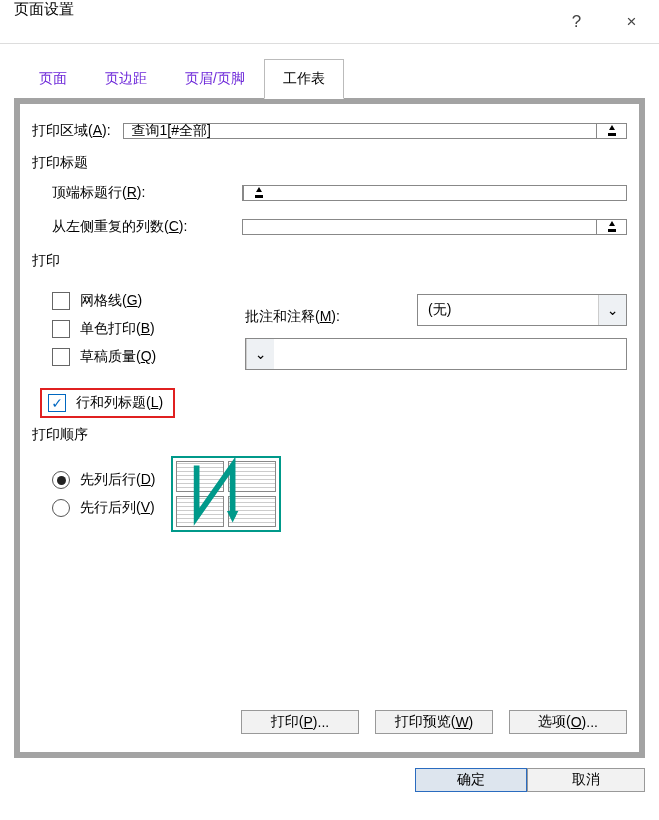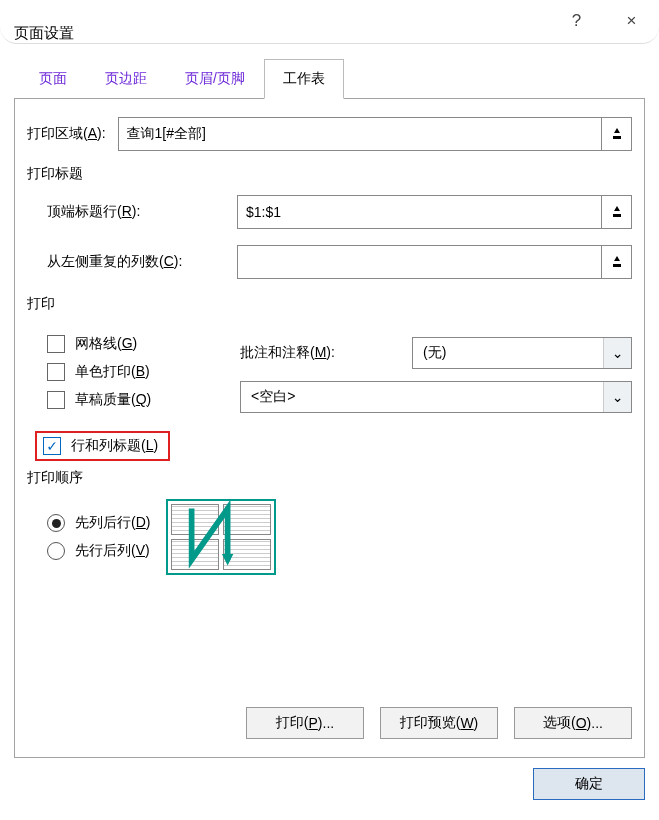--- a/index.html
+++ b/index.html
@@ -6,24 +6,23 @@
   body {
     margin: 0;
     font-family: "Microsoft YaHei", "Segoe UI", sans-serif;
     font-size: 14px;
     background: #fff;
     width: 659px;
   }
   .titlebar {
     height: 44px;
     display: flex;
-    align-items: flex-end;
+    align-items: flex-start;
     border-bottom: 1px solid #ddd;
     padding-left: 14px;
-    border-radius: 17px;
   }
   .titlebar-title { flex: 1; font-size: 15px; }
   .titlebar-btn {
     width: 55px; height: 44px;
     display: flex; align-items: center; justify-content: center;
     font-size: 17px; color: #444;
   }
   .tabs {
     display: flex;
     margin: 14px 10px 0 20px;
@@ -37,34 +36,34 @@
     background: #fff;
     color: #000000;
   }
   .tab.active {
     border: 1px solid #bbb;
     border-bottom: 1px solid #fff;
     z-index: 2;
   }
   .tab.inactive { color: #6d28d9; }
   .panel {
-    border: 1px solid #a3a3a3;
+    border: 6px solid #a3a3a3;
     margin: 0 14px 10px 14px;
     padding: 18px 12px 26px 12px;
     min-height: 660px;
     position: relative;
   }
   .row { display: flex; align-items: center; margin-bottom: 14px; }
   .lbl { white-space: nowrap; }
   .underline { text-decoration: underline; }
   .input-wrap {
     flex: 1;
     display: flex;
     border: 1px solid #888;
-    height: 34px;
+    height: 16px;
     margin-left: 12px;
   }
   .input-wrap input {
     flex: 1; border: none; padding: 0 8px; font-size: 14px; outline: none;
   }
   .range-btn {
     width: 30px;
     border-left: 1px solid #888;
     display: flex; align-items: center; justify-content: center;
   }
@@ -87,21 +86,21 @@
     padding: 4px 10px 4px 6px;
     display: inline-flex;
     align-items: flex-start;
   }
   .two-col {
     display: flex;
     gap: 33px;
   }
   .col-left { width: 160px; }
   .col-right { flex: 1; }
-  .sel-row { display: flex; align-items: center; margin: 12px 0; gap: 12px; }
+  .sel-row { display: flex; align-items: flex-end; margin: 12px 0; gap: 12px; }
   .sel-label { width: 160px; }
   .select {
     flex: 1;
     border: 1px solid #888;
     height: 32px;
     display: flex; align-items: center;
     position: relative;
   }
   .select-val { flex: 1; padding: 0 10px; }
   .select-caret {
@@ -133,21 +132,21 @@
     border: 1px solid #888;
     background: repeating-linear-gradient(0deg,#fff,#fff 3px,#ccc 3px,#ccc 4px);
   }
   .order-illus svg { position: absolute; left:0; top:0; width:100%; height:100%; }
   .action-row {
     position: absolute;
     right: 12px; bottom: 18px;
     display: flex; gap: 16px;
   }
   .btn {
-    min-width: 118px; height: 32px;
+    min-width: 118px; height: 24px;
     border: 1px solid #999;
     background: #f2f2f2;
     display: flex; align-items: center; justify-content: center;
     padding: 0 14px;
   }
   .footer {
     display: flex; justify-content: flex-end; 
     padding: 0 14px 14px 0;
   }
   .btn.primary {
@@ -193,21 +192,20 @@
     </div>
   </div>
 
   <div class="section-hdr">打印标题</div>
 
   <div class="row title-row indent title-layout">
     <span class="lbl">
       <span>顶端标题行(</span><span class="underline">R</span><span>):</span>
     </span>
     <div class="input-wrap">
-      <input value="$1:$1" style="">
       <div class="range-btn">
         <svg viewBox="0 0 14 14">
             <rect x="3" y="9" width="8" height="3" fill="#000"></rect>
             <path d="M7 1 L10 6 L4 6 Z" fill="#000"></path>
           </svg>
       </div>
     </div>
   </div>
 
   <div class="row title-row indent title-layout">
@@ -245,21 +243,20 @@
     <div class="col-right">
       <div class="sel-row">
         <span class="sel-label"><span>批注和注释(</span><span class="underline">M</span><span>):</span></span>
         <div class="select">
           <div class="select-val">(无)</div>
           <div class="select-caret">⌄</div>
         </div>
       </div>
       <div class="sel-row">
         <div class="select">
-          <div class="select-val">&lt;空白&gt;</div>
           <div class="select-caret">⌄</div>
         </div>
       </div>
     </div>
   </div>
 
   <div style="margin:6px 0 6px 8px;">
     <div class="highlight-box">
       <div class="ck-row" style="margin:0;">
         <div class="ckbox checked"></div>
@@ -307,13 +304,14 @@
       <span>选项(</span>
         <span class="underline">O</span>
         <span>)...</span>
     </div>
   </div>
 
 </div>
 
 <div class="footer">
   <div class="btn primary">确定</div>
+  <div class="btn">取消</div>
 </div>
 
 </body></html>

